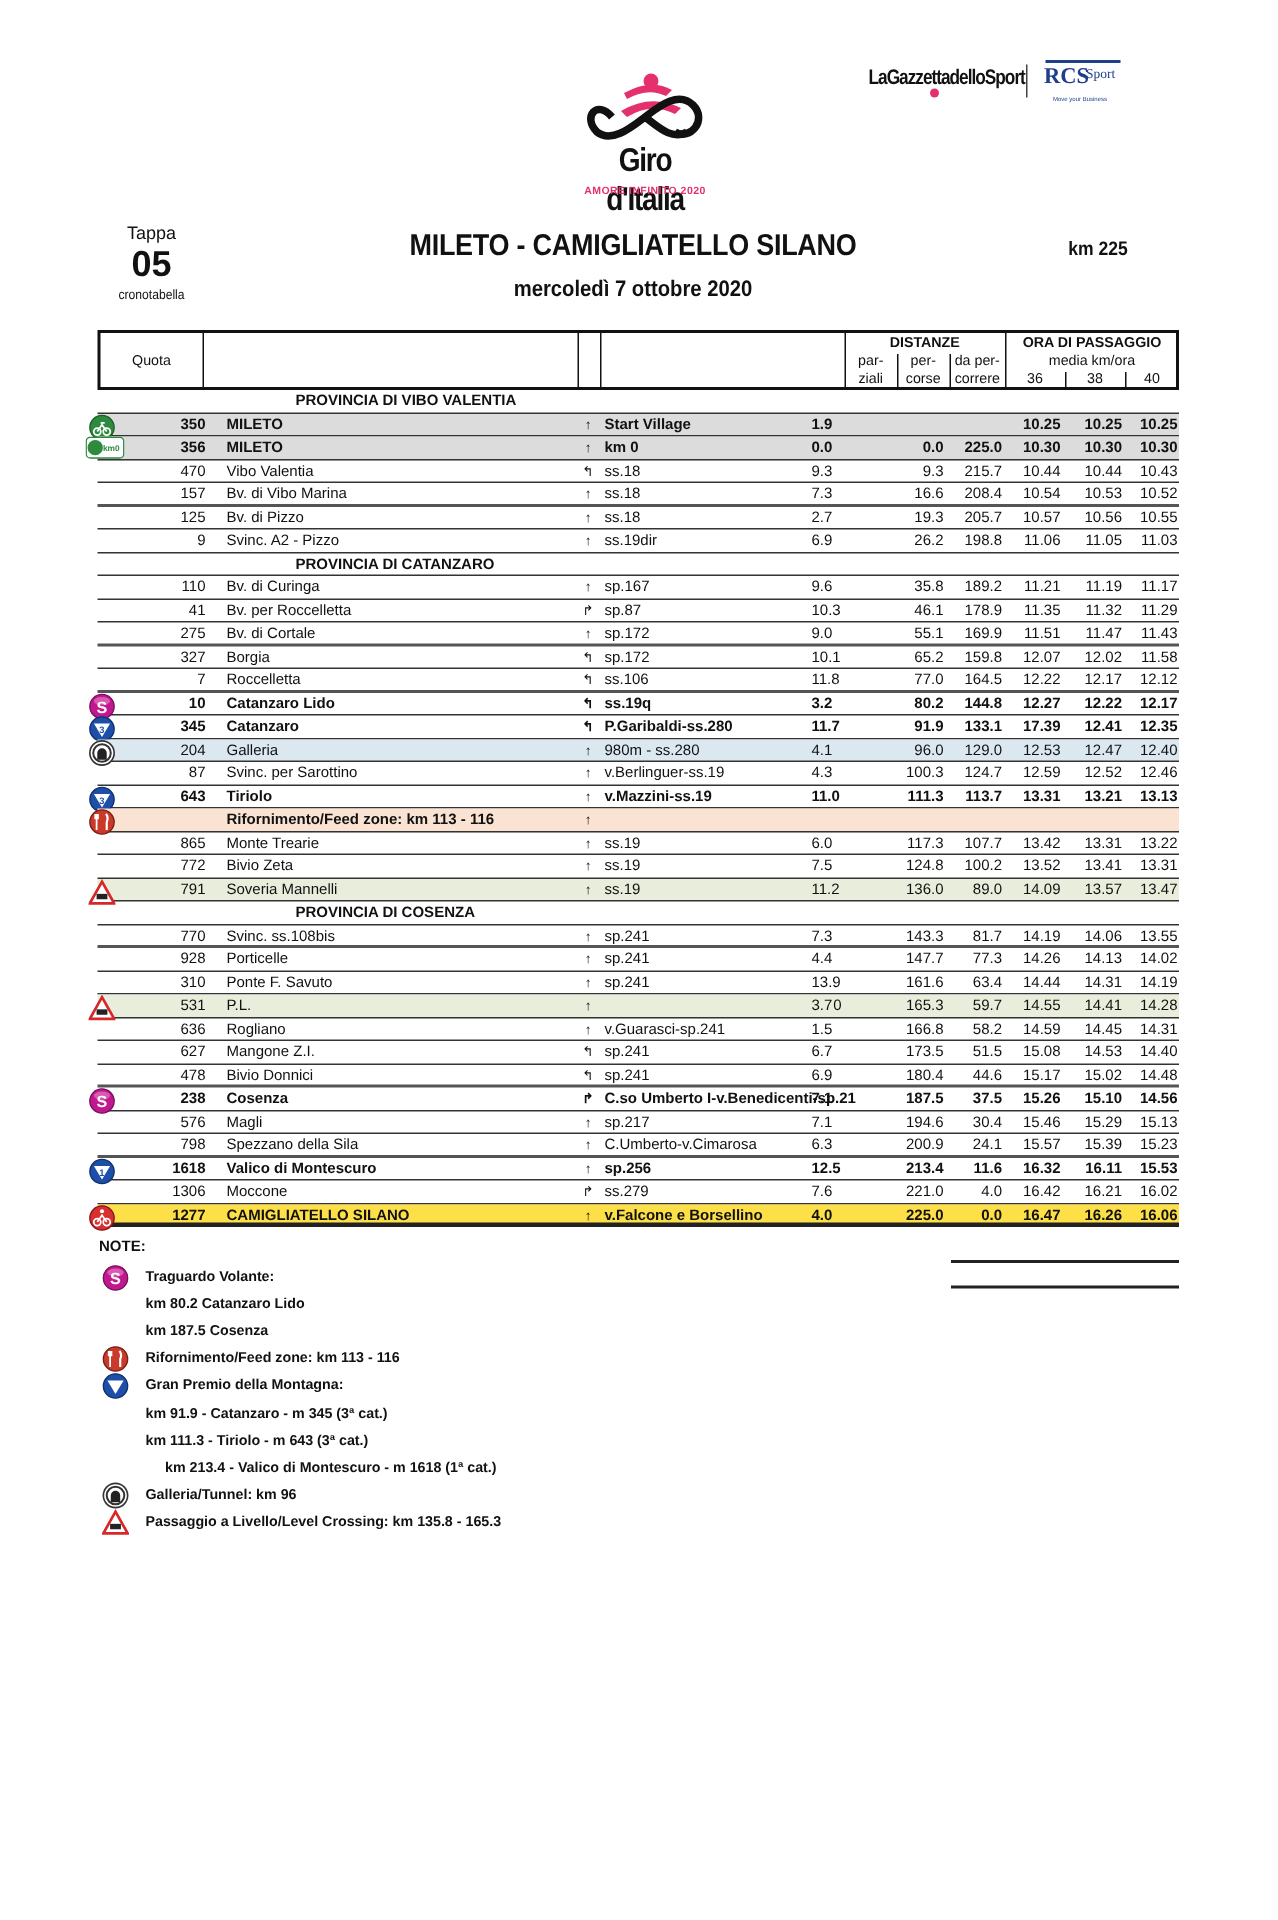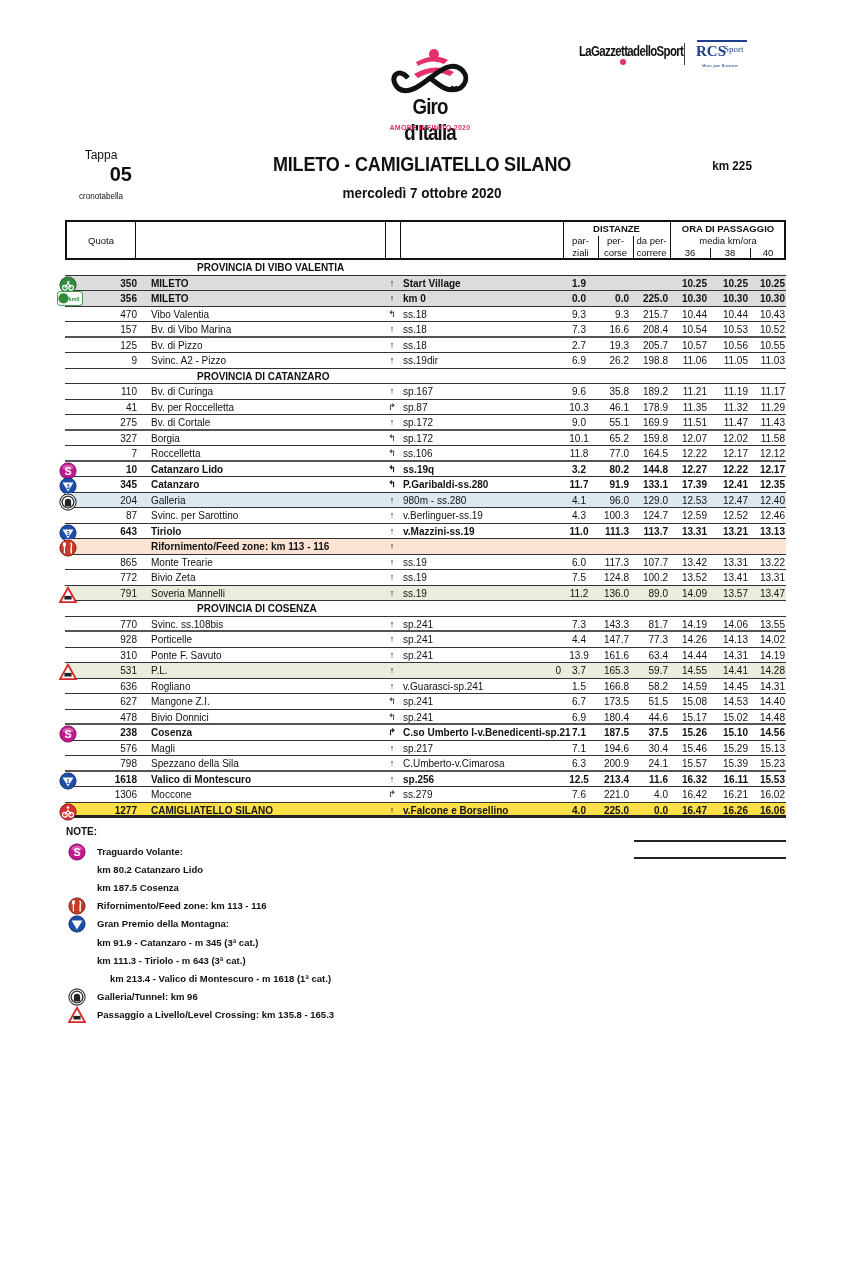--- a/index.html
+++ b/index.html
@@ -12,21 +12,21 @@
   .giro-sub { left:380px; top:124px; width:100px; text-align:center; font-size:7px; font-weight:bold; color:#e5306e; letter-spacing:0.3px; }
   .gazzetta { left:579px; top:43px; font-size:14px; font-weight:bold; letter-spacing:-0.8px; transform:scaleX(0.82); transform-origin:left; color:#111; }
   .gazz-dot { left:620px; top:59px; width:6px; height:6px; border-radius:50%; background:#e5306e; }
   .sep { left:684px; top:43px; width:1px; height:22px; background:#444; }
   .rcs { left:696px; top:43px; font-family:"Liberation Serif", serif; font-weight:bold; font-size:15px; color:#1f3e8c; }
   .rcs-sport { left:724px; top:44px; font-family:"Liberation Serif", serif; font-size:9px; color:#1f3e8c; }
   .rcs-line { left:697px; top:40px; width:50px; height:2px; background:#1f3e8c; }
   .rcs-sub { left:702px; top:63px; font-size:4px; color:#1f3e8c; }
 
   .tappa-label { left:70px; top:148px; width:62px; text-align:center; font-size:12px; }
-  .tappa-num { left:70px; top:163px; width:62px; text-align:right; font-size:20px; font-weight:bold; }
+  .tappa-num { left:70px; top:163px; width:62px; text-align:center; font-size:24px; font-weight:bold; }
   .crono { left:55px; top:191px; width:92px; text-align:center; font-size:9px; transform:scaleX(0.9); }
   .title { left:200px; top:153px; width:444px; text-align:center; font-size:20px; font-weight:bold; transform:scaleX(0.9); transform-origin:center; letter-spacing:-0.2px; }
   .km-total { left:710px; top:158px; font-size:13px; font-weight:bold; transform:scaleX(0.9); }
   .date { left:200px; top:184px; width:444px; text-align:center; font-size:15px; font-weight:bold; transform:scaleX(0.9); transform-origin:center; }
 
   
   .tbl { left:65px; top:220px; width:721px; }
   .thead { position:relative; height:40px; border:2px solid #111; box-sizing:border-box; }
   .thead .vl { position:absolute; top:0; bottom:0; width:1px; background:#111; }
   .thead .th { position:absolute; font-size:9.5px; text-align:center; }
@@ -39,21 +39,21 @@
   .row.blue { background:#dce8f0; }
   .row.peach { background:#fbe3d3; }
   .row.green { background:#e9eddb; }
   .row.final { background:#fde047; border-bottom:3px solid #222; }
   .row span { position:absolute; top:0; white-space:nowrap; }
   .c-quota { left:38px; width:34px; text-align:right; }
   .c-name { left:86px; }
   .c-arrow { left:322px; width:10px; text-align:center; font-size:9px; }
   .c-road { left:338px; }
   .c-zero { left:476px; width:20px; text-align:right; }
-  .c-parz { left:500px; width:28px; text-align:center; }
+  .c-parz { left:476px; width:28px; text-align:left; }
   .c-perc { left:532px; width:32px; text-align:right; }
   .c-dap { left:566px; width:37px; text-align:right; }
   .c-h36 { left:608px; width:34px; text-align:right; }
   .c-h38 { left:648px; width:35px; text-align:right; }
   .c-h40 { left:688px; width:32px; text-align:right; }
   .c-prov { left:132px; }
   .ico { position:absolute; left:-6px; top:-1px; width:18px; height:18px; }
 
   .notes-title { left:66px; top:826px; font-size:10px; font-weight:bold; }
   .note-line { position:absolute; font-size:9.5px; font-weight:bold; white-space:nowrap; }

